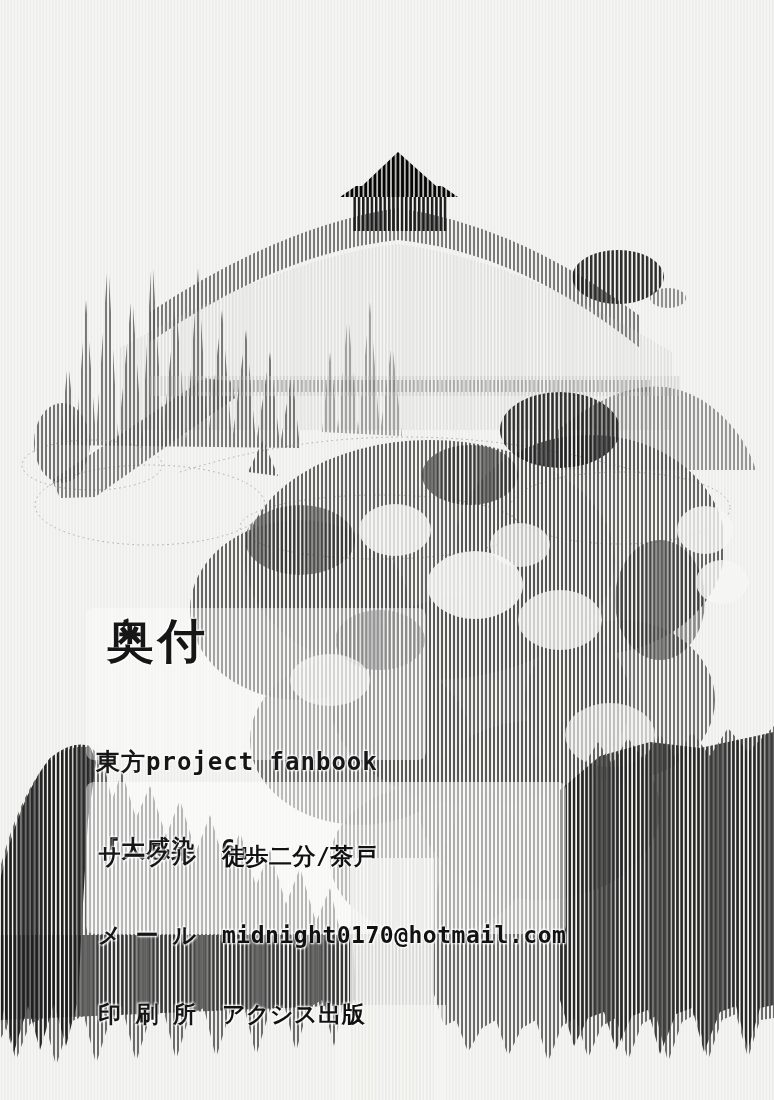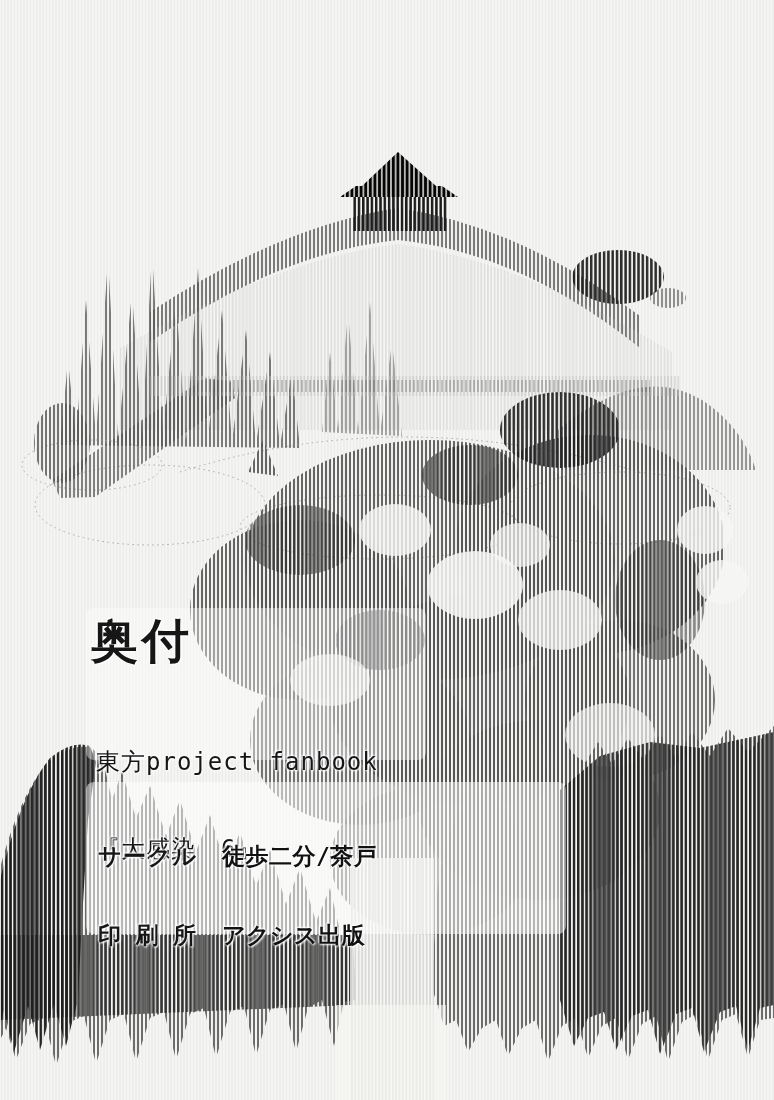--- a/index.html
+++ b/index.html
@@ -5,22 +5,22 @@
   html,body{margin:0;padding:0;}
   body{
     width:774px;height:1100px;overflow:hidden;position:relative;
     background:#f6f6f4;
     font-family:"DejaVu Sans",sans-serif;
   }
   .page{position:absolute;inset:0;width:774px;height:1100px;}
   svg.bg{position:absolute;left:0;top:0;width:774px;height:1100px;display:block;}
   .txt{position:absolute;color:#161616;white-space:pre;
        text-shadow:0 0 3px rgba(255,255,255,.95),1px 1px 2px rgba(255,255,255,.9),-1px -1px 2px rgba(255,255,255,.9);}
-  .heading{left:91px;top:610px;font-size:47px;font-weight:bold;letter-spacing:4px;}
-  .book{left:96px;top:690px;font-size:24px;font-weight:normal;line-height:29px;
+  .heading{left:107px;top:610px;font-size:47px;font-weight:bold;letter-spacing:4px;}
+  .book{left:96px;top:690px;font-size:24px;font-weight:bold;line-height:29px;
         font-family:"DejaVu Sans Mono","DejaVu Sans",sans-serif;letter-spacing:1px;}
   .book .line{display:block;}
   .info{left:98px;top:791px;font-size:23px;font-weight:bold;}
   .info .row{display:flex;align-items:flex-start;height:27px;line-height:26px;}
   .info .label{display:inline-block;width:98px;text-align:justify;text-align-last:justify;
                color:#161616;flex:none;}
   .info .value{margin-left:26px;font-family:"DejaVu Sans Mono","DejaVu Sans",sans-serif;
                letter-spacing:0.5px;color:#111;}
 </style>
 </head>
@@ -135,19 +135,23 @@
     <span class="line">東方project fanbook</span>
     <span class="line">『大感染　6』</span>
   </div>
 
   <div class="txt info">
     <div class="row">
       <span class="label">サークル</span>
       <span class="value">徒歩二分/茶戸</span>
     </div>
     <div class="row">
+      <span class="label">メール</span>
+      <span class="value">midnight0170@hotmail.com</span>
+    </div>
+    <div class="row">
       <span class="label">印刷所</span>
       <span class="value">アクシス出版</span>
     </div>
     
   </div>
 
 </div>
 
 </body></html>

